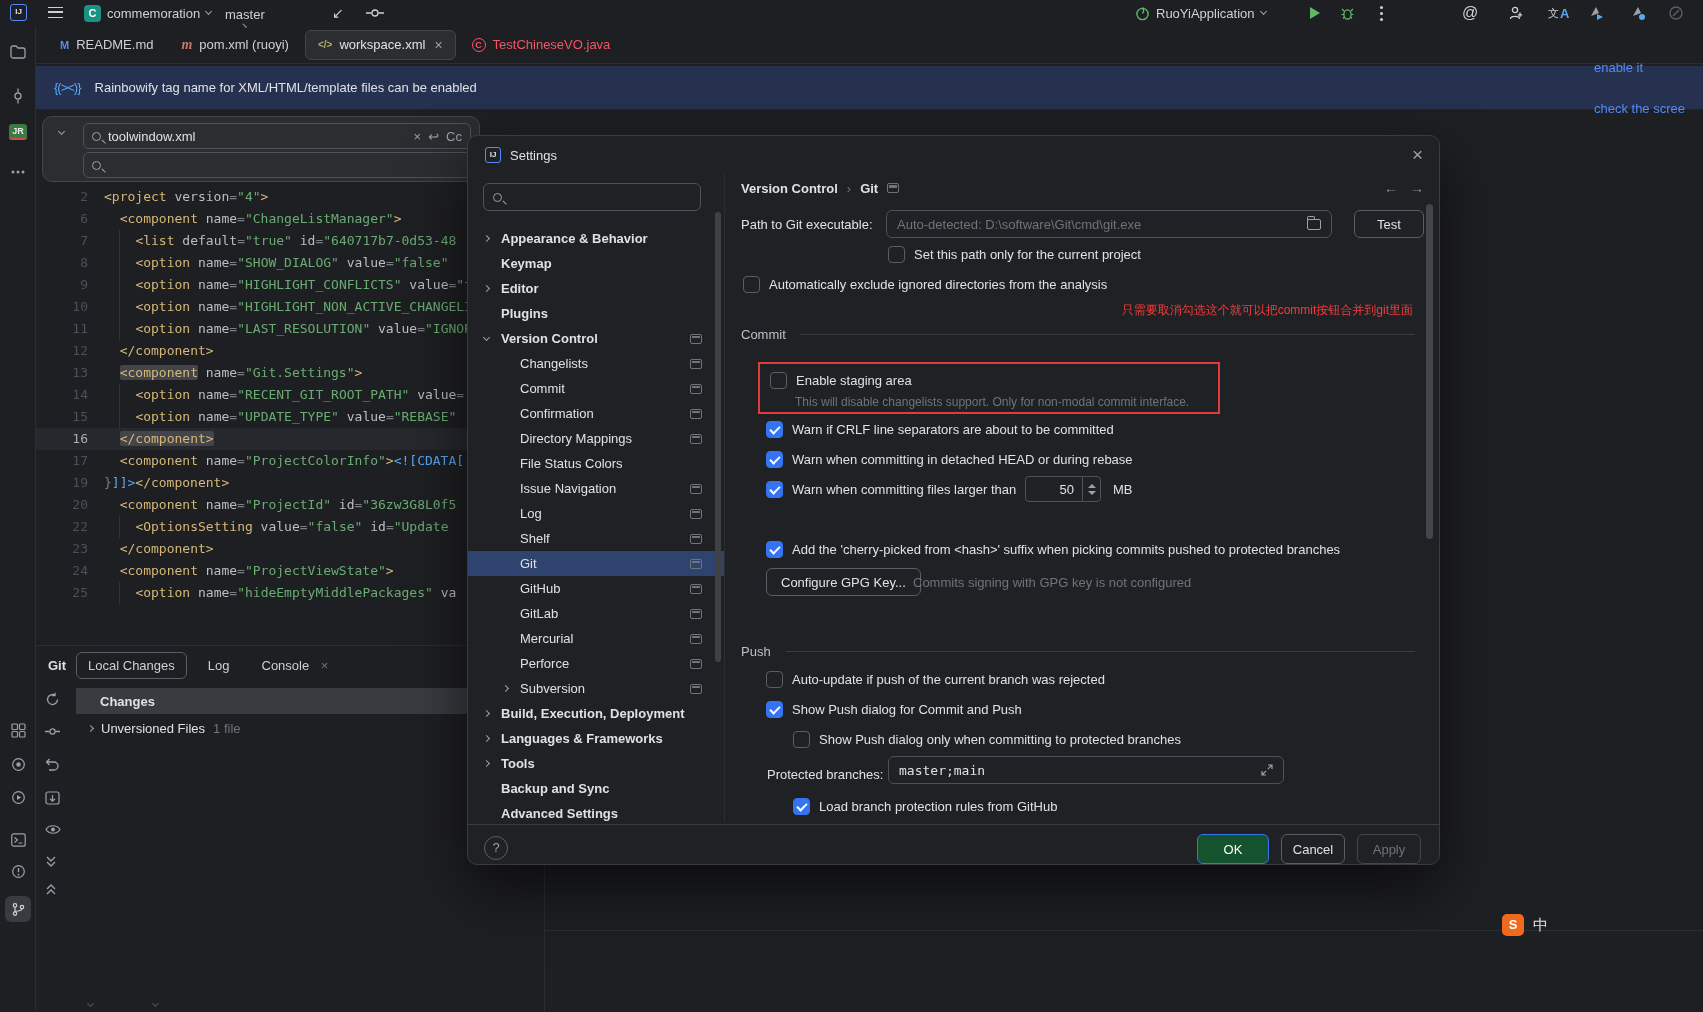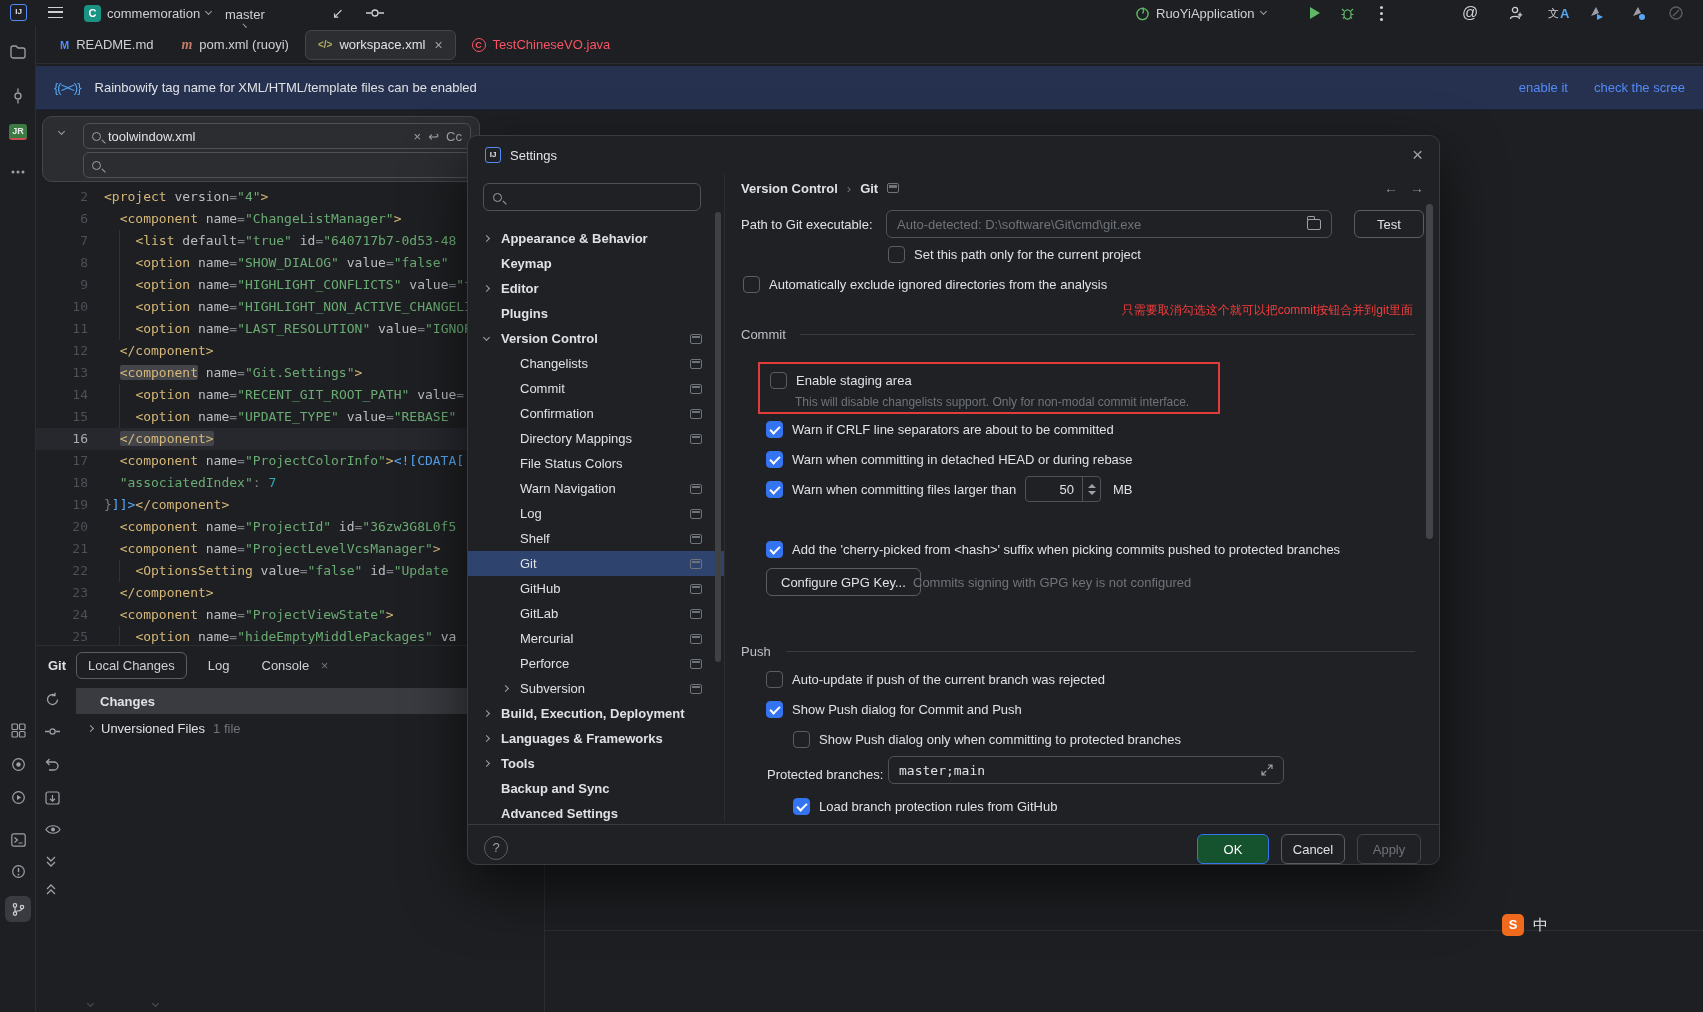--- a/index.html
+++ b/index.html
@@ -39,21 +39,21 @@
   .fic.mvn { color:#c57b6a; font-style:italic; font-family:"Liberation Serif",serif; font-size:14px; }
   .fic.xml { color:#b3ae60; font-size:10px; }
   .fic.cls { width:14px; height:14px; border:1.4px solid #f75464; border-radius:50%; color:#f75464;
              font-size:9px; text-align:center; line-height:12px; }
   .tab.err { color:#f75464; }
 
   
   #banner { position:absolute; left:36px; top:66px; width:1667px; height:44px; background:#25314e;
             display:flex; align-items:center; padding:0 18px; gap:14px; border-bottom:1px solid #18223a; }
   .rainbow-ic { color:#56a8f5; font-size:13px; letter-spacing:-1px; }
-  #banner .links { margin-left:auto; display:flex; gap:26px; white-space:nowrap; }
+  #banner .links { margin-left:auto; display:flex; gap:26px; white-space:nowrap;flex-direction:column; }
   #banner a { color:#548af7; text-decoration:none; }
 
   
   #leftstrip { position:absolute; left:0; top:26px; width:36px; height:986px; border-right:1px solid #2b2d30; }
   .sic { position:absolute; left:8px; width:20px; height:20px; display:flex; align-items:center;
          justify-content:center; color:#9da0a8; }
   .sic.active { background:#393b40; border-radius:6px; left:5px; width:26px; height:26px; }
 
   
   #editor { position:absolute; left:36px; top:110px; width:509px; height:535px; background:#1e1f22; overflow:hidden; }
@@ -377,34 +377,26 @@
       </div>
       <div class="cl cur">
         <span class="ln">16</span>
         <span class="ct" style="padding-left: 15.7px;"><span class="t hl">&lt;/component&gt;</span></span>
       </div>
       <div class="cl">
         <span class="ln">17</span>
         <span class="ct" style="padding-left: 15.7px;"><span class="t">&lt;component</span><span class="a"> name</span><span class="p">=</span><span class="s">"ProjectColorInfo"</span><span class="t">&gt;</span><span class="c">&lt;![CDATA[</span></span>
       </div>
       <div class="cl">
-        <span class="ln">18</span>
-        <span class="ct" style="padding-left: 15.7px;"><span class="s">"associatedIndex"</span><span class="p">: </span><span class="n">7</span></span>
-      </div>
-      <div class="cl">
         <span class="ln">19</span>
         <span class="ct" style="padding-left: 0px;"><span class="p">}</span><span class="c">]]&gt;</span><span class="t">&lt;/component&gt;</span></span>
       </div>
       <div class="cl">
         <span class="ln">20</span>
         <span class="ct" style="padding-left: 15.7px;"><span class="t">&lt;component</span><span class="a"> name</span><span class="p">=</span><span class="s">"ProjectId"</span><span class="a"> id</span><span class="p">=</span><span class="s">"36zw3G8L0f5</span></span>
-      </div>
-      <div class="cl">
-        <span class="ln">21</span>
-        <span class="ct" style="padding-left: 15.7px;"><span class="t">&lt;component</span><span class="a"> name</span><span class="p">=</span><span class="s">"ProjectLevelVcsManager"</span><span class="t">&gt;</span></span>
       </div>
       <div class="cl">
         <span class="ln">22</span>
         <span class="ct" style="padding-left: 31.4px;"><span class="g"></span><span class="t">&lt;OptionsSetting</span><span class="a"> value</span><span class="p">=</span><span class="s">"false"</span><span class="a"> id</span><span class="p">=</span><span class="s">"Update</span></span>
       </div>
       <div class="cl">
         <span class="ln">23</span>
         <span class="ct" style="padding-left: 15.7px;"><span class="t">&lt;/component&gt;</span></span>
       </div>
       <div class="cl">
@@ -548,21 +540,21 @@
         <span class="mon"></span>
       </div>
       <div class="trow lvl2" style="top: 290px;">
         <span class="lbl">Directory Mappings</span>
         <span class="mon"></span>
       </div>
       <div class="trow lvl2" style="top: 315px;">
         <span class="lbl">File Status Colors</span>
       </div>
       <div class="trow lvl2" style="top: 340px;">
-        <span class="lbl">Warn Navigation</span>
+        <span class="lbl">Issue Navigation</span>
         <span class="mon"></span>
       </div>
       <div class="trow lvl2" style="top: 365px;">
         <span class="lbl">Log</span>
         <span class="mon"></span>
       </div>
       <div class="trow lvl2" style="top: 390px;">
         <span class="lbl">Shelf</span>
         <span class="mon"></span>
       </div>

